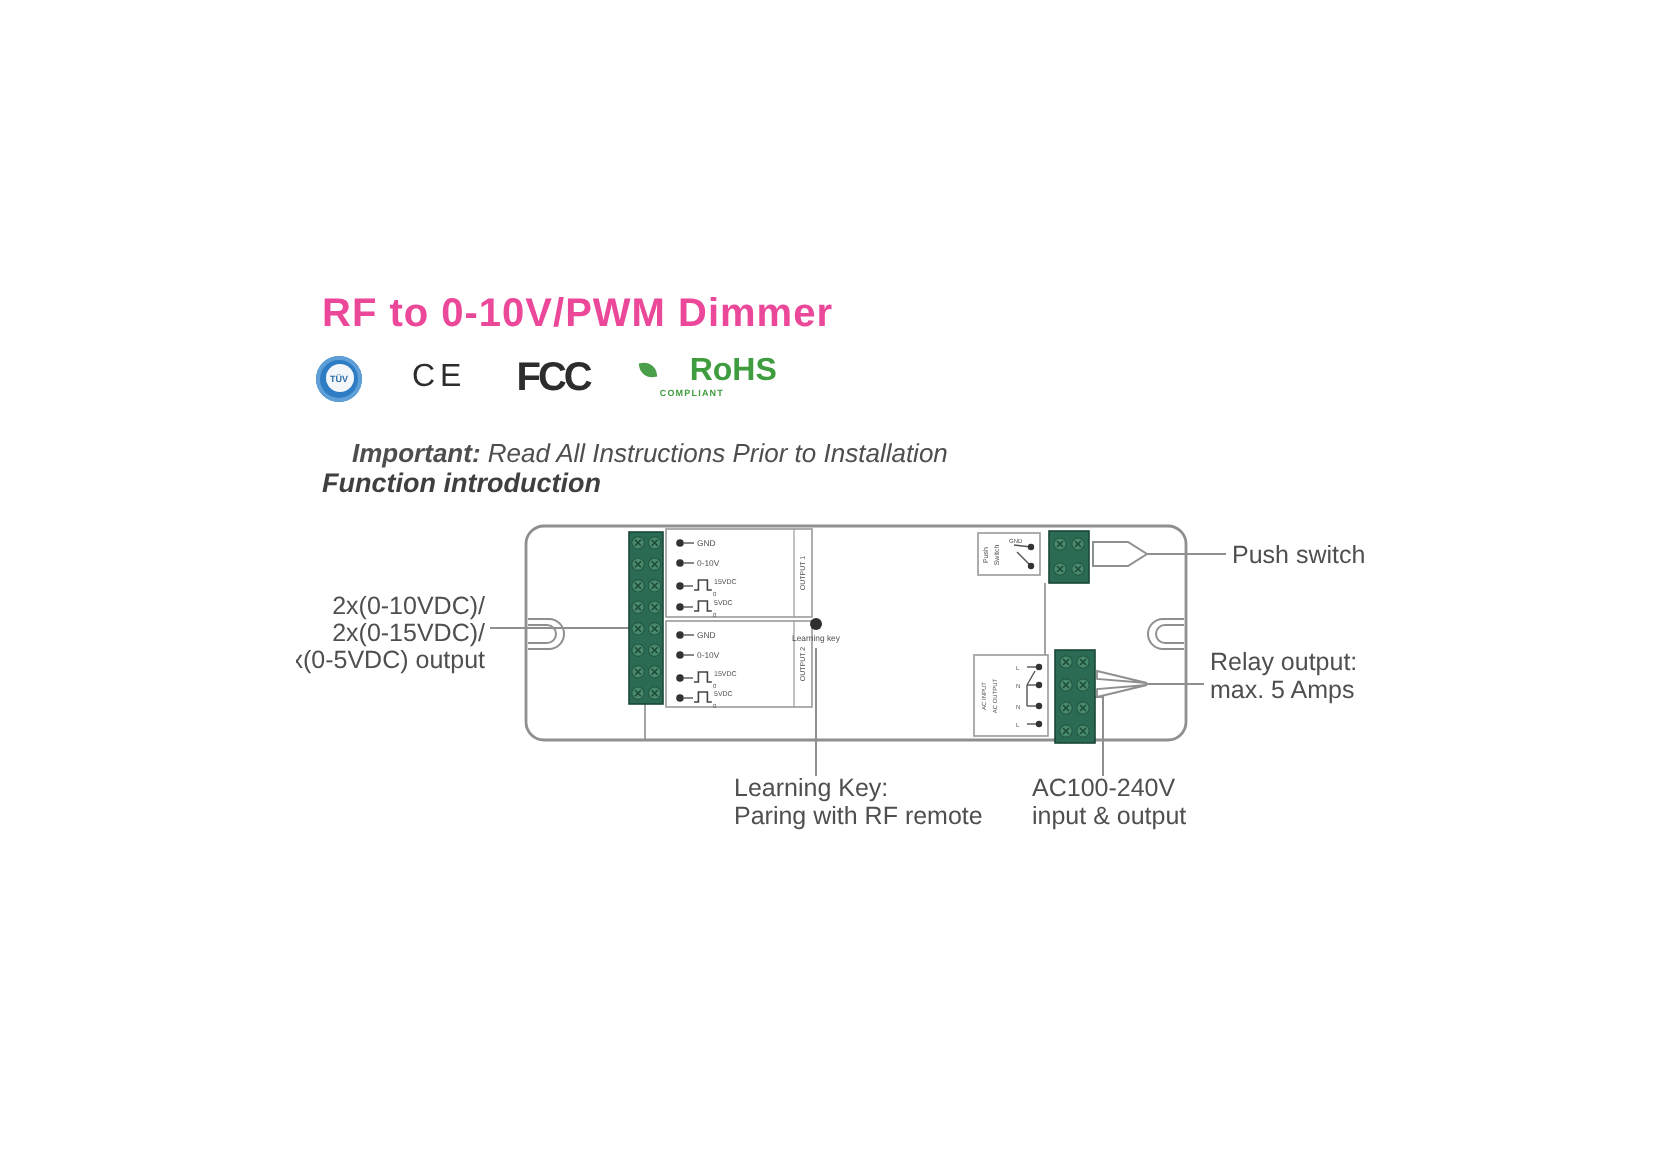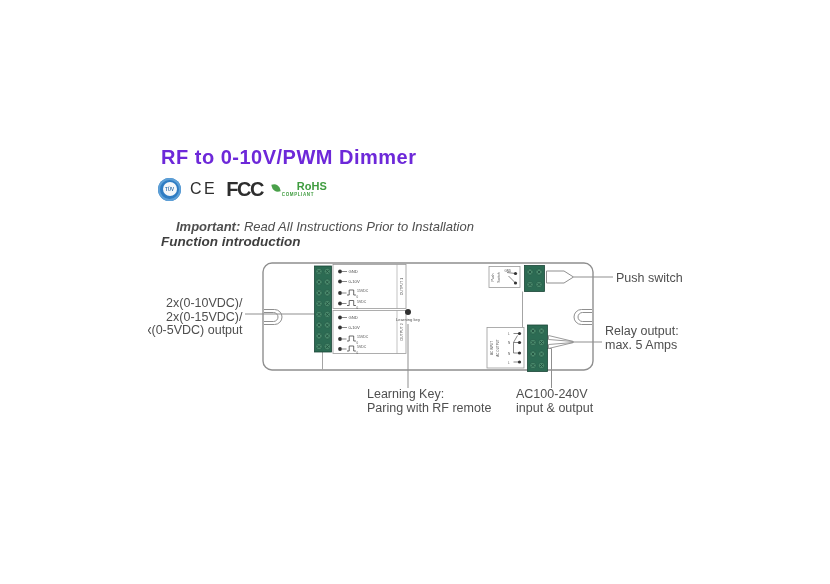--- a/index.html
+++ b/index.html
@@ -3,43 +3,43 @@
 <meta charset="utf-8">
 <style>
   html,body{margin:0;padding:0;}
   body{
     width:830px;height:584px;position:relative;background:#ffffff;
     font-family:"Liberation Sans",sans-serif;overflow:hidden;
   }
   .abs{position:absolute;}
   
   .page-title{
-    left:161px;top:146px;font-size:20px;font-weight:700;color:#6d28d9;
+    left:161px;top:146px;font-size:20px;font-weight:700;color:#ec4899;
     letter-spacing:.5px;
   }
-  .cert-row{left:158px;top:175px;display:flex;align-items:center;gap:9px;height:28px;}
+  .cert-row{left:158px;top:175px;display:flex;align-items:center;gap:25px;height:28px;}
   .tuv-badge{
     width:23px;height:23px;border-radius:50%;background:#2e7cc3;
     display:flex;align-items:center;justify-content:center;
     box-shadow:inset 0 0 0 2px #5d9fd6;
   }
   .tuv-inner{
     width:14px;height:14px;border-radius:50%;background:#f4f7fa;
     display:flex;align-items:center;justify-content:center;
     font-size:4.5px;font-weight:700;color:#2e6da8;letter-spacing:0;
   }
   .ce-mark{font-size:16px;font-weight:500;color:#2d2d2d;letter-spacing:2.5px;}
   .fcc-mark{font-size:20px;font-weight:700;color:#2d2d2d;letter-spacing:-1.5px;}
   .rohs{display:flex;align-items:flex-start;gap:2px;}
   .rohs-leaf{
     width:8px;height:8px;background:#4aa04a;margin-top:3px;
     border-radius:0 80% 0 80%;transform:rotate(-10deg);
   }
   .rohs-col{display:flex;flex-direction:column;line-height:1;}
-  .rohs-name{font-size:11px;font-weight:700;color:#3f9c3f;padding-left:15px;}
+  .rohs-name{font-size:16px;font-weight:700;color:#3f9c3f;padding-left:15px;}
   .rohs-sub{font-size:4.5px;font-weight:700;color:#3f9c3f;letter-spacing:.6px;margin-top:1px;}
   .important-line{left:176px;top:219px;font-size:13px;font-style:italic;color:#4e4e4e;}
   .important-line b{font-weight:700;}
   .section-title{left:161px;top:234px;font-size:13.5px;font-weight:700;color:#3f3f3f;font-style:italic;}
   
   svg text{font-family:"Liberation Sans",sans-serif;}
   .callout{font-size:12.5px;fill:#4f4f4f;}
   .tiny{font-size:4.2px;fill:#4f4f4f;}
   .tinier{font-size:3.5px;fill:#4f4f4f;}
   .micro{font-size:3px;fill:#4f4f4f;}

